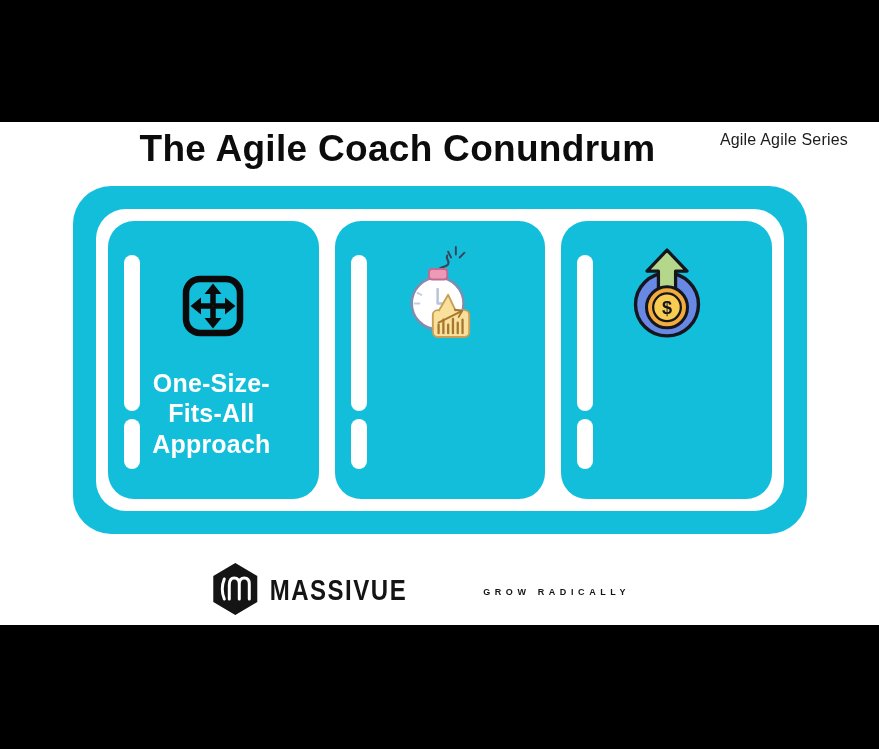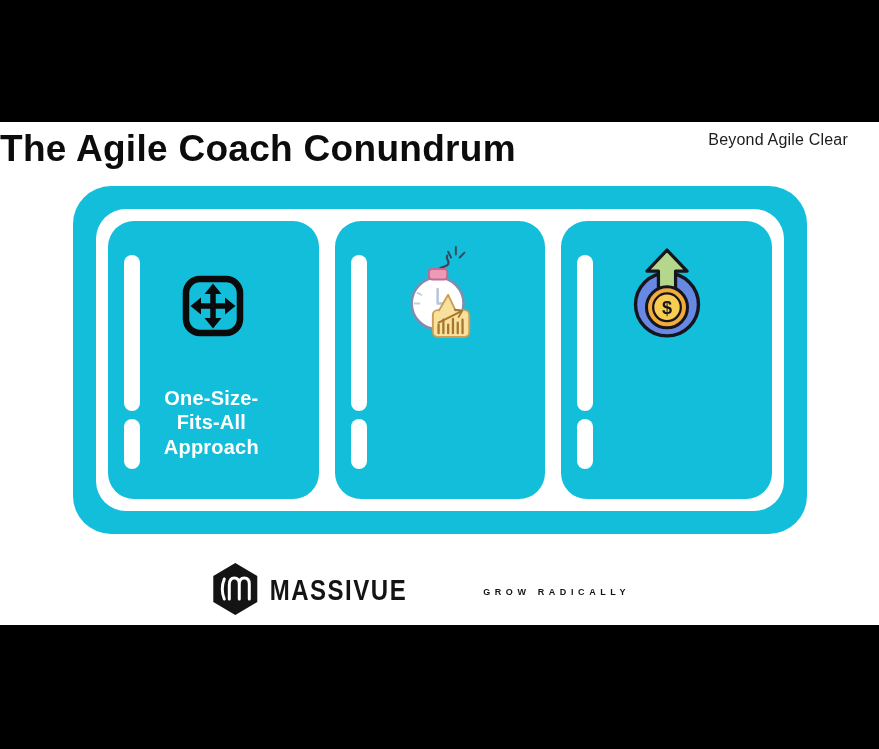--- a/index.html
+++ b/index.html
@@ -16,21 +16,21 @@
   }
   .top-bar { position: absolute; left: 0; top: 0; width: 879px; height: 122px; background: var(--bar-black, #000); }
   .bottom-bar { position: absolute; left: 0; top: 625px; width: 879px; height: 124px; background: var(--bar-black, #000); }
 
   .series-label {
     position: absolute; top: 131px; right: 31px;
     font-size: 16px; color: #1c1c1c; letter-spacing: 0.2px;
   }
   .page-title {
     position: absolute; top: 127px; left: 0; width: 795px;
-    font-size: 37px; line-height: 44px;
+    text-align: center; font-size: 37px; line-height: 44px;
     font-weight: 800; color: #0c0c0c; letter-spacing: 0.3px;
   }
 
   .container {
     position: absolute; left: 73px; top: 186px; width: 734px; height: 348px;
     background: var(--accent-cyan, #13BEDB); border-radius: 38px;
   }
   .inner-frame {
     position: absolute; inset: 23px; background: #ffffff; border-radius: 30px;
     padding: 12px; display: flex; gap: 16px;
@@ -47,21 +47,21 @@
     position: absolute; left: 16px; top: 198px; width: 16px; height: 50px;
     border-radius: 9px; background: #fff;
   }
   .icon-box {
     position: absolute; top: 0; left: 0; right: 0; height: 118px;
     display: flex; justify-content: center; align-items: flex-end;
   }
   .card-label {
     position: absolute; left: 0; right: 4px; bottom: 40px;
     text-align: center; color: var(--card-text, #fff);
-    font-weight: bold; font-size: 20px; line-height: 1.22; letter-spacing: 0.2px;
+    font-weight: bold; font-size: 25px; line-height: 1.22; letter-spacing: 0.2px;
   }
 
   .logo {
     position: absolute; top: 562px; left: 50%;
     transform: translateX(-50%); margin-left: -19px;
     display: flex; align-items: center; gap: 11px;
   }
   .logo-text { display: flex; flex-direction: row; align-items: flex-start; gap: 44px; }
   .brand {
     font-size: 24px; font-weight: 800; letter-spacing: 1.5px; color: #141414;
@@ -72,21 +72,21 @@
     font-size: 9px; font-weight: bold; letter-spacing: 4.6px; color: #141414;
     margin-top: 8px; white-space: nowrap; margin-left: 32px;
   }
 </style>
 </head>
 <body>
 
 <div class="top-bar"></div>
 
 <div class="page-title">The Agile Coach Conundrum</div>
-<div class="series-label">Beyond Agile Clear</div>
+<div class="series-label">Agile Agile Series</div>
 
 <div class="container">
   <div class="inner-frame">
 
     <div class="card">
       <div class="pill-long"></div>
       <div class="pill-short"></div>
       <div class="icon-box">
         <svg width="66" height="66" viewBox="0 0 66 66" aria-hidden="true">
           <rect x="6" y="6" width="54" height="54" rx="14" ry="14" fill="none" stroke="#0a0a0a" stroke-width="6.5"></rect>

